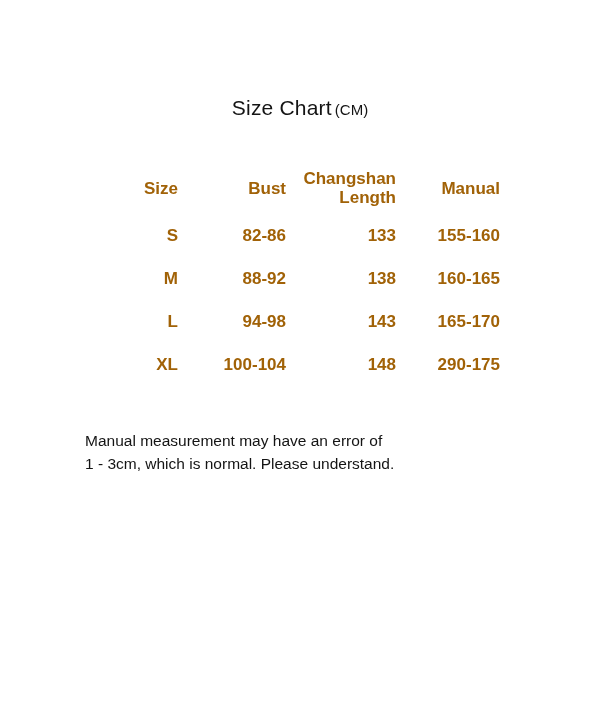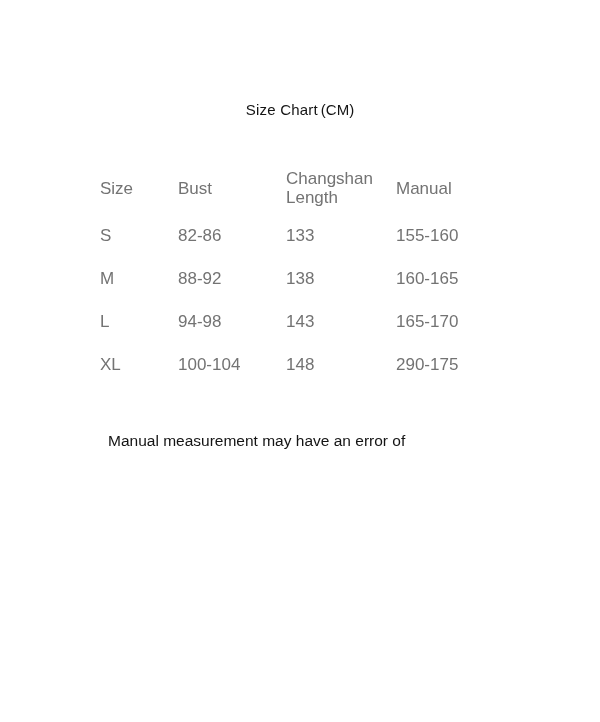--- a/index.html
+++ b/index.html
@@ -20,60 +20,60 @@
     height: 722px;
     box-sizing: border-box;
   }
   .title-block {
     text-align: center;
     margin-top: 96px;
     font-size: 21px;
     color: #141414;
   }
   .title-main {
-    font-size: 15px;
+    font-size: 21px;
     letter-spacing: 0.2px;
     text-align: center;
   }
   .title-unit {
     font-size: 15px;
     margin-left: 3px;
     vertical-align: baseline;
   }
   table.size-table {
     margin: 42px auto 0 auto;
     border-collapse: collapse;
     width: 400px;
     table-layout: fixed;
   }
   table.size-table th,
   table.size-table td {
     border: none;
-    text-align: left;
-    font-weight: normal;
+    text-align: right;
+    font-weight: bold;
     font-size: 17px;
-    color: #737373;
+    color: #a16207;
     padding: 0;
   }
   table.size-table thead th {
     height: 52px;
     vertical-align: middle;
     line-height: 19px;
   }
   table.size-table tbody td {
     height: 43px;
     vertical-align: middle;
   }
   col.c-size { width: 78px; }
   col.c-bust { width: 108px; }
   col.c-len  { width: 110px; }
   col.c-hgt  { width: 104px; }
   .note {
     margin: 43px 0 0 0;
-    padding-left: 108px;
+    padding-left: 85px;
     font-size: 15.5px;
     line-height: 23px;
     color: #141414;
   }
   .note-line { display: block; }
 </style>
 </head>
 <body>
 
 <div class="page">
@@ -123,15 +123,16 @@
         <td>XL</td>
         <td>100-104</td>
         <td>148</td>
         <td>290-175</td>
       </tr>
     </tbody>
   </table>
 
   <div class="note">
     <span class="note-line">Manual measurement may have an error of</span>
+    <span class="note-line">1 - 3cm, which is normal. Please understand.</span>
   </div>
 
 </div>
 
 </body></html>

